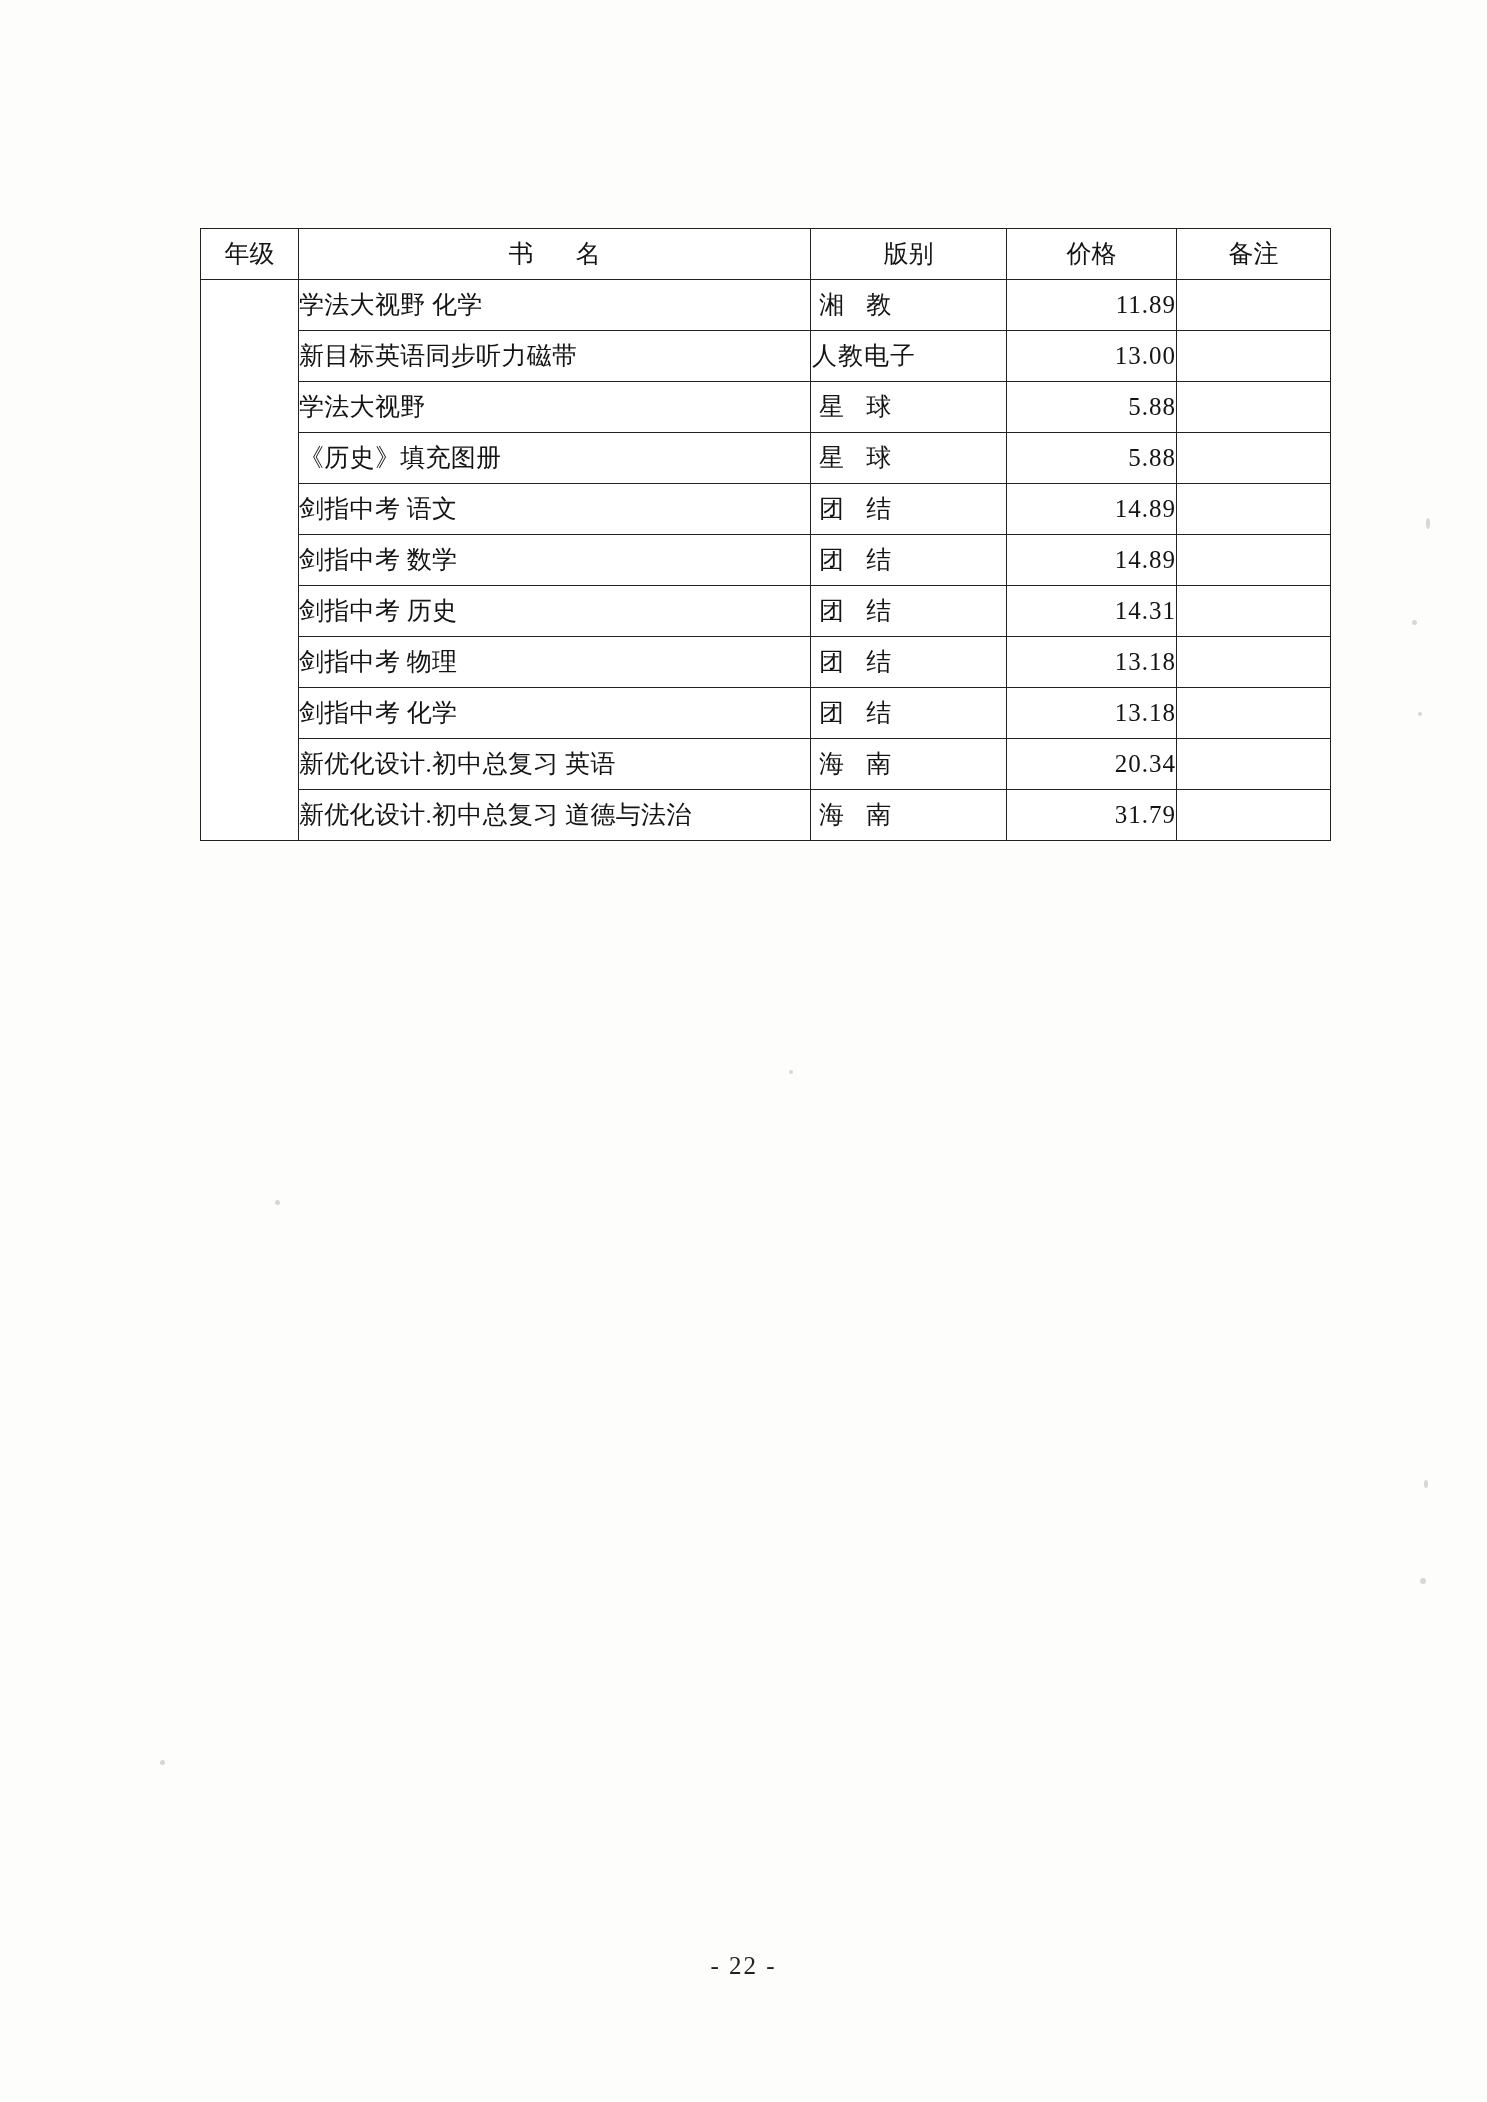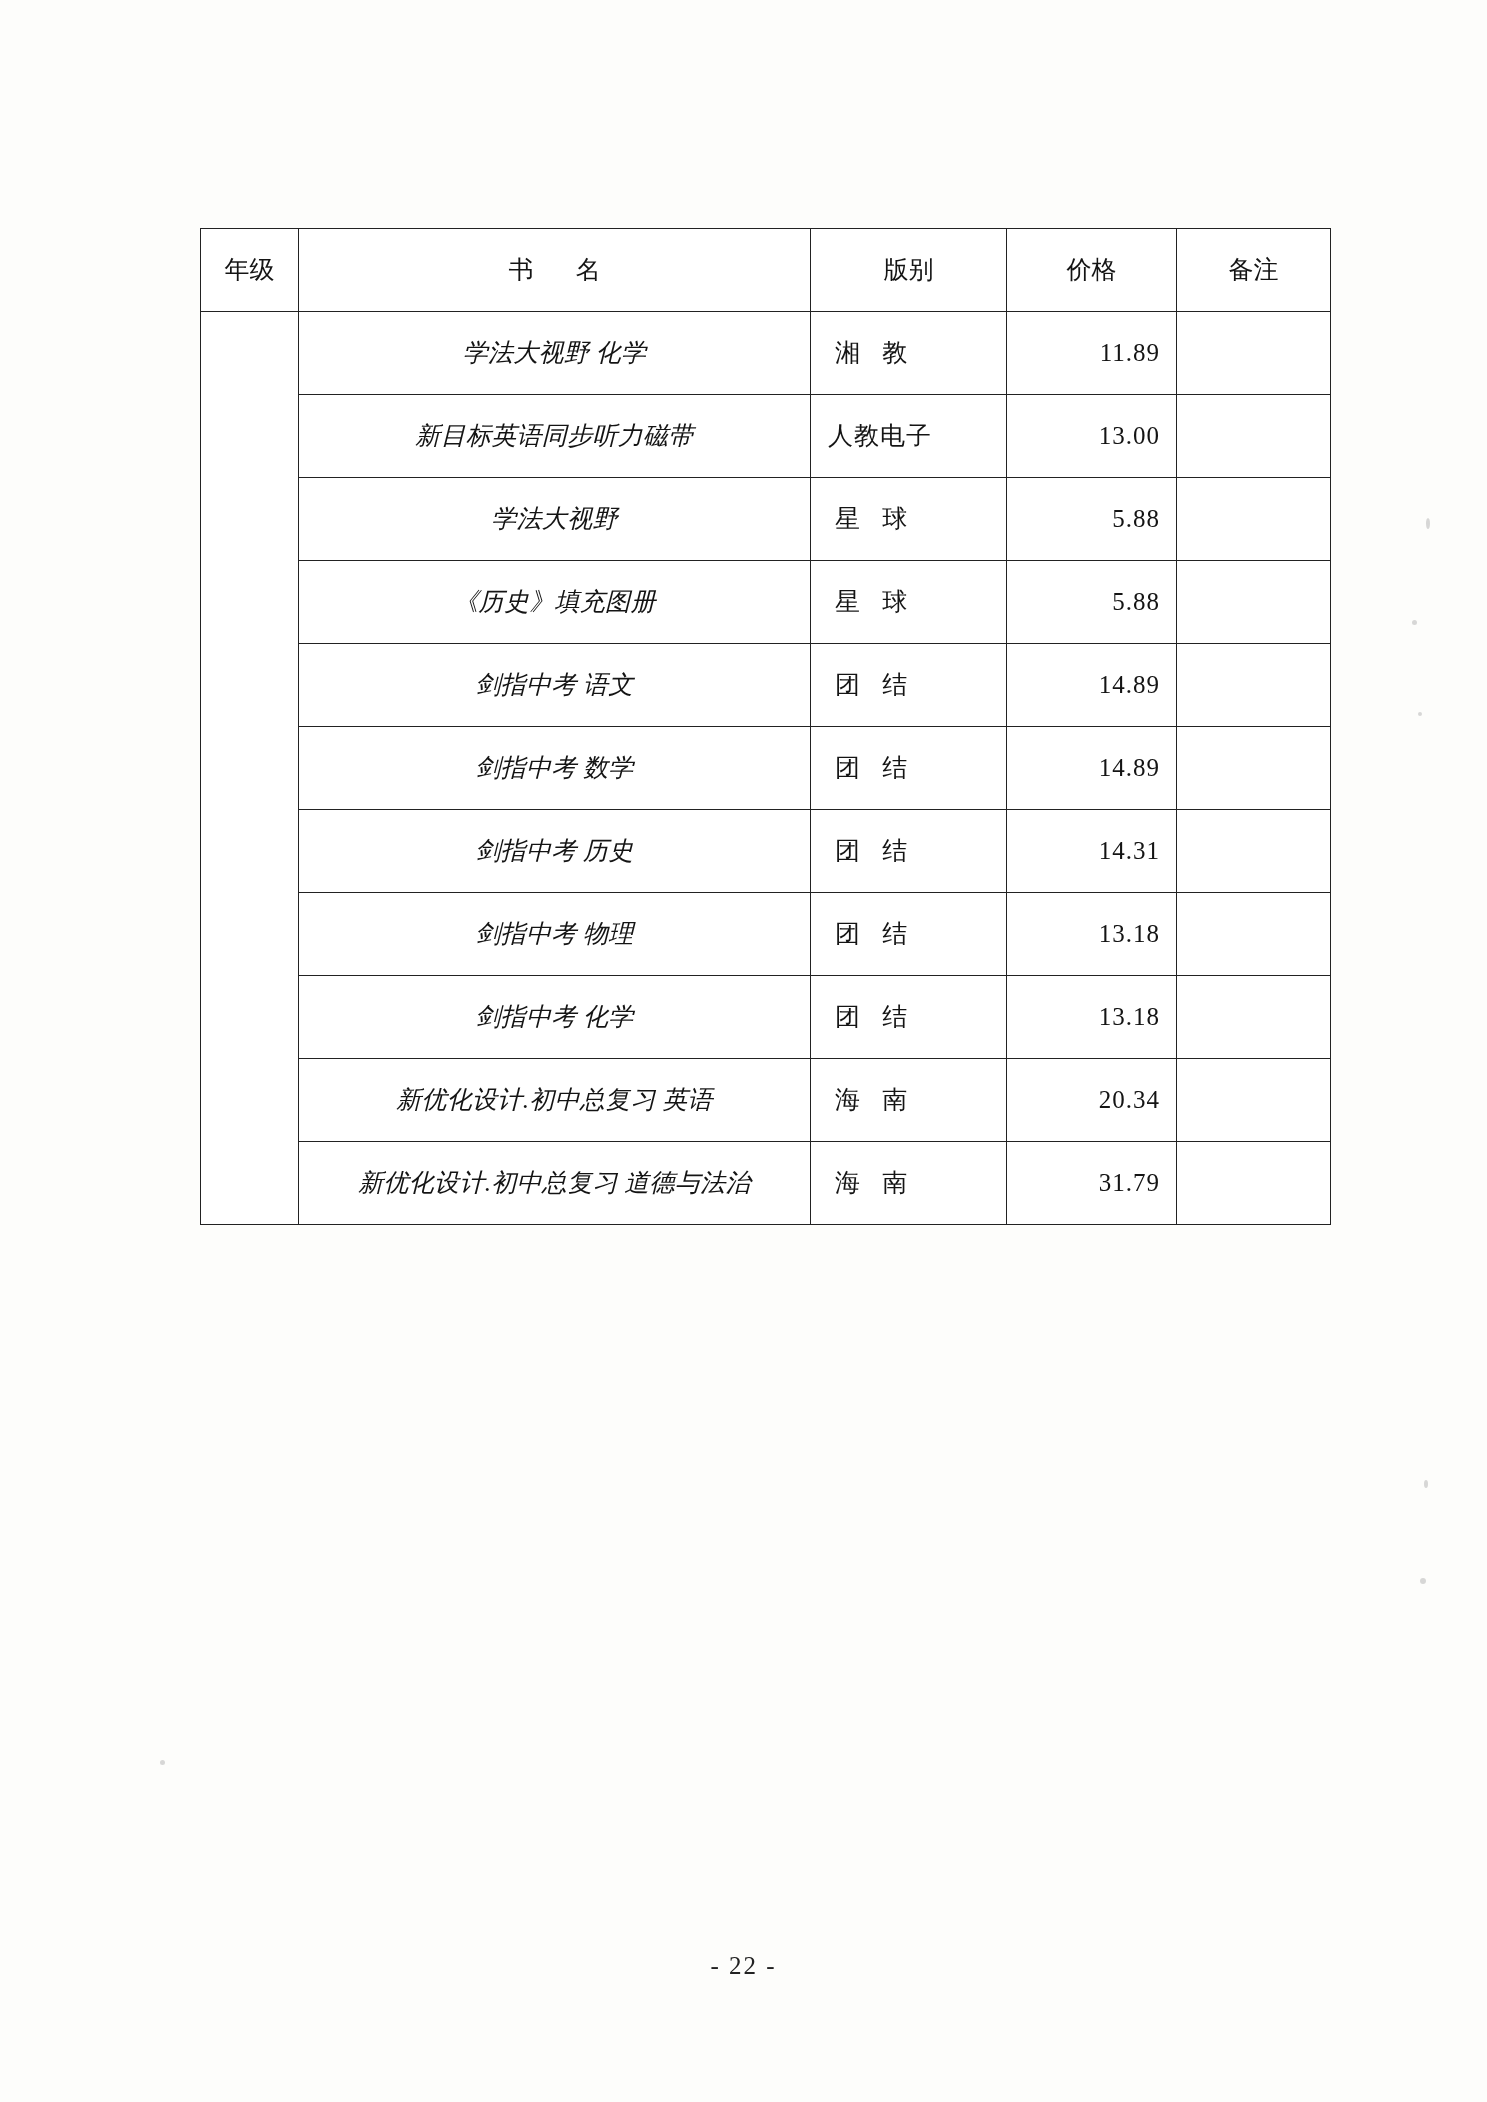--- a/index.html
+++ b/index.html
@@ -38,21 +38,21 @@
   }
 
   table.booklist {
     border-collapse: collapse;
     width: 1130px;
     table-layout: fixed;
     background: #ffffff;
   }
   table.booklist td, table.booklist th {
     border: 1.6px solid #222;
-    padding: 16px;
+    padding: 0;
     font-weight: normal;
     color: #141414;
     font-size: 25px;
     line-height: 1.1;
     height: 50px;
     vertical-align: middle;
   }
   col.c-grade  { width: 98px; }
   col.c-name   { width: 512px; }
   col.c-ver    { width: 196px; }
@@ -62,25 +62,24 @@
   .hdr {
     text-align: center;
     height: 52px;
     font-size: 26px;
   }
   .hdr.name-h {
     letter-spacing: 18px;
     text-indent: 18px;
   }
   .cell-name {
-    text-align: center;
+    text-align: left;
     padding-left: 22px;
     font-size: 25.5px;
     letter-spacing: .3px;
-    font-style: italic;
   }
   .cell-ver {
     text-align: left;
     letter-spacing: 8px;
     text-indent: 8px;
     font-size: 25.5px;
   }
   .cell-ver.tight {
     letter-spacing: 1px;
     text-indent: 1px;

